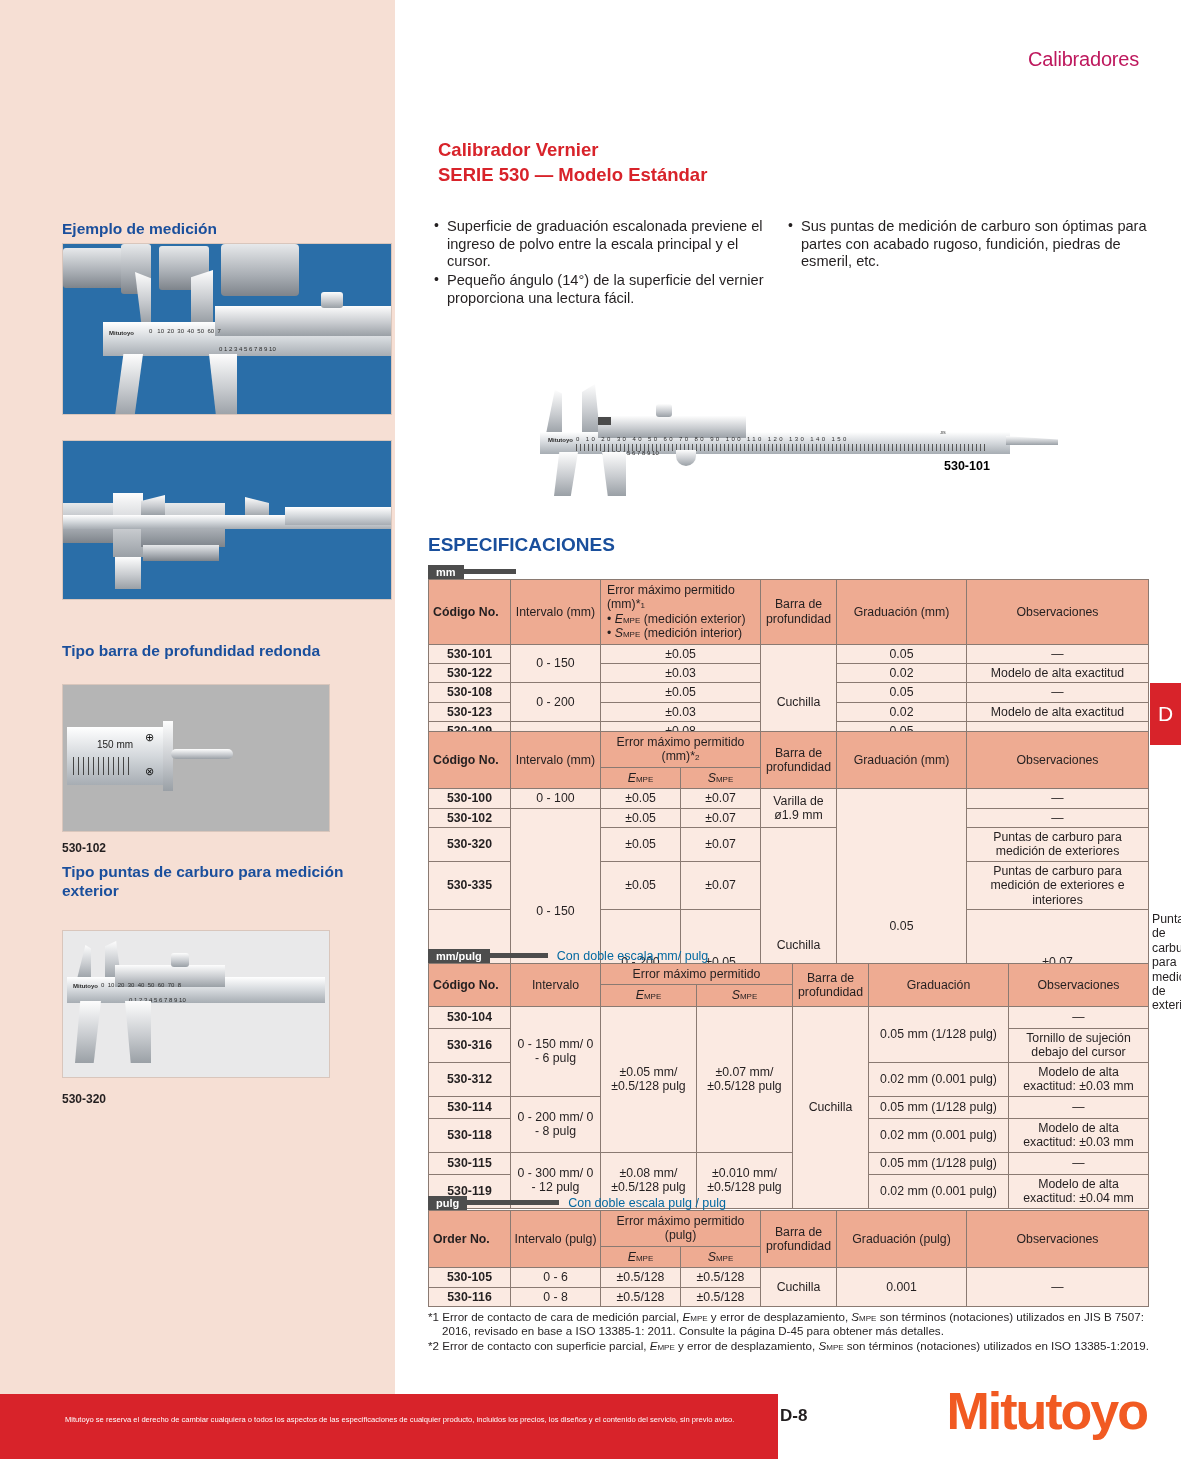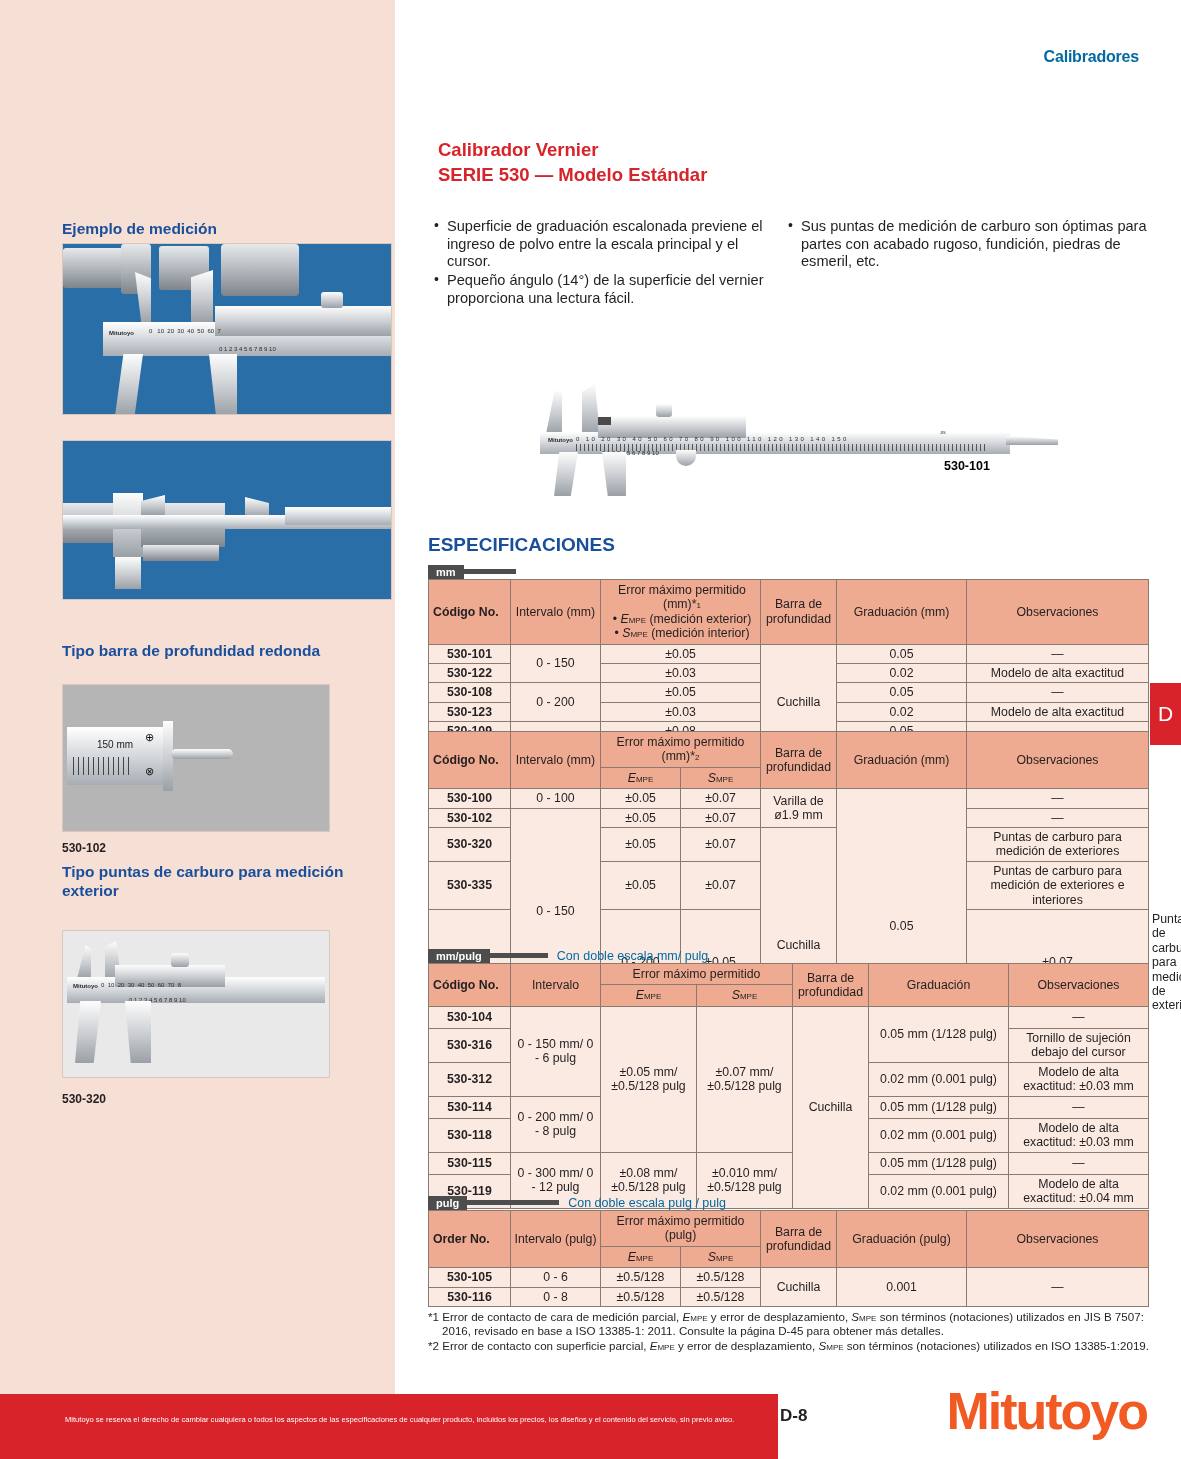--- a/index.html
+++ b/index.html
@@ -16,23 +16,23 @@
     position: absolute;
     left: 0; top: 0;
     width: 395px; height: 1394px;
     background: #f6dfd4;
   }
 
   
   .page-header {
     position: absolute;
     right: 42px; top: 48px;
-    font-size: 16px;
-    font-weight: bold;
-    color: #0369a1;
+    font-size: 20px;
+    font-weight: normal;
+    color: #be185d;
     letter-spacing: -0.2px;
   }
 
   
   .index-tab {
     position: absolute;
     right: 0; top: 683px;
     width: 31px; height: 62px;
     background: #d8232a;
     color: #ffffff;
@@ -306,21 +306,21 @@
         <col style="width:90px">
         <col style="width:160px">
         <col style="width:76px">
         <col style="width:130px">
         <col style="width:182px">
       </colgroup>
     <thead>
       <tr>
         <th rowspan="1" class="hl">Código No.</th>
         <th>Intervalo (mm)</th>
-        <th style="text-align:center;padding-left:6px;">
+        <th style="text-align:left;padding-left:6px;">
           <span>Error máximo permitido (mm)*</span><sup class="sub">1</sup><br>
           <span>• </span><i class="ital">E</i><span class="sub">MPE</span><span> (medición exterior)</span><br>
           <span>• </span><i class="ital">S</i><span class="sub">MPE</span><span> (medición interior)</span>
         </th>
         <th>Barra de profundidad</th>
         <th>Graduación (mm)</th>
         <th>Observaciones</th>
       </tr>
     </thead>
     <tbody>

